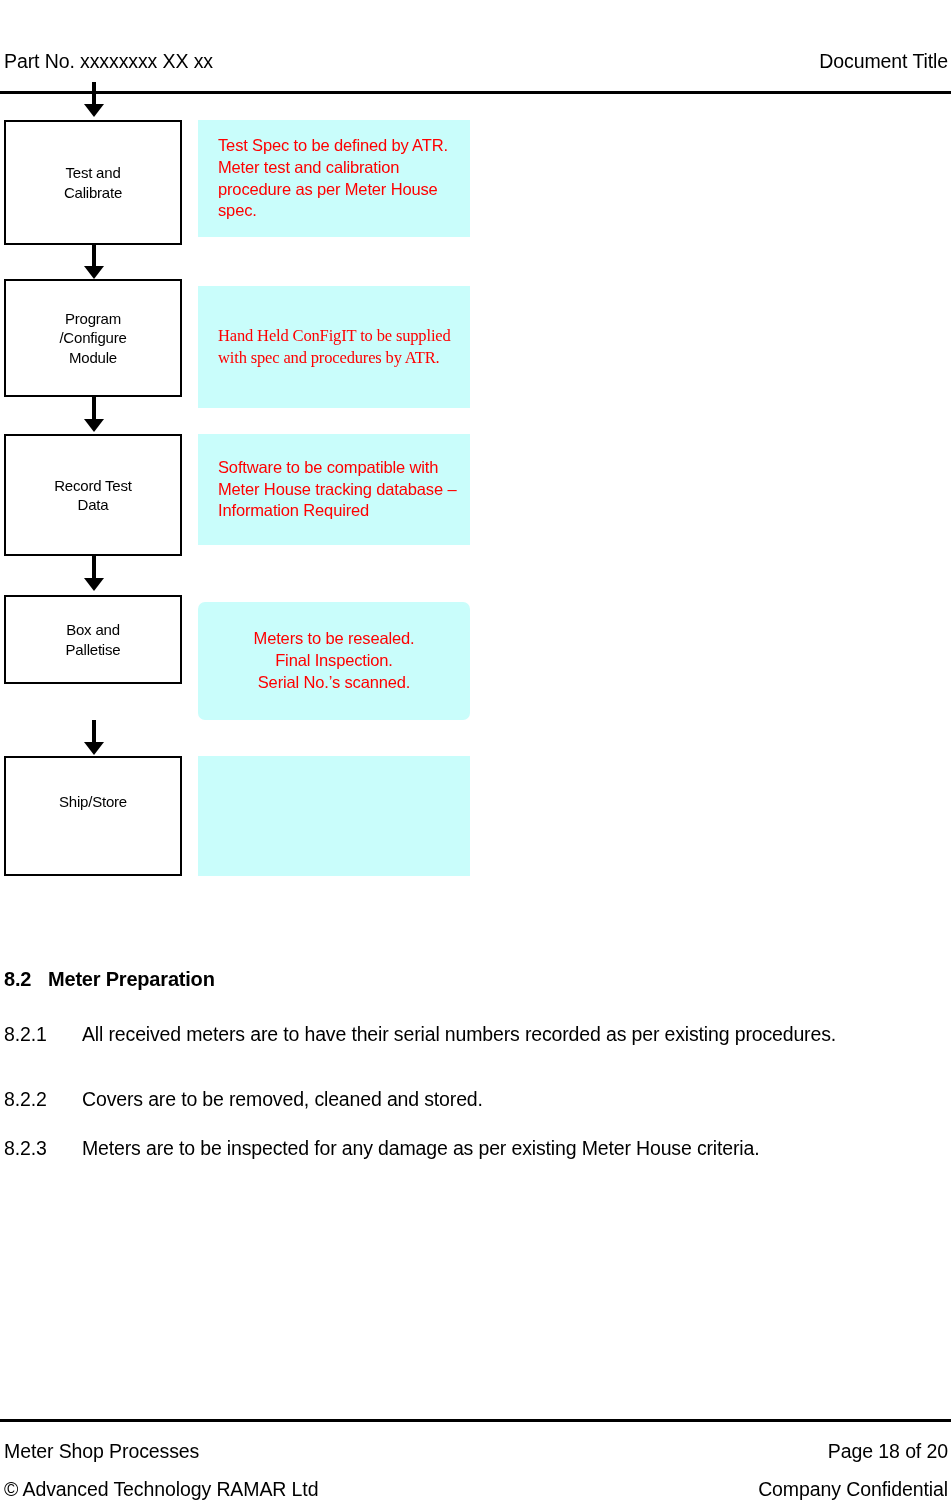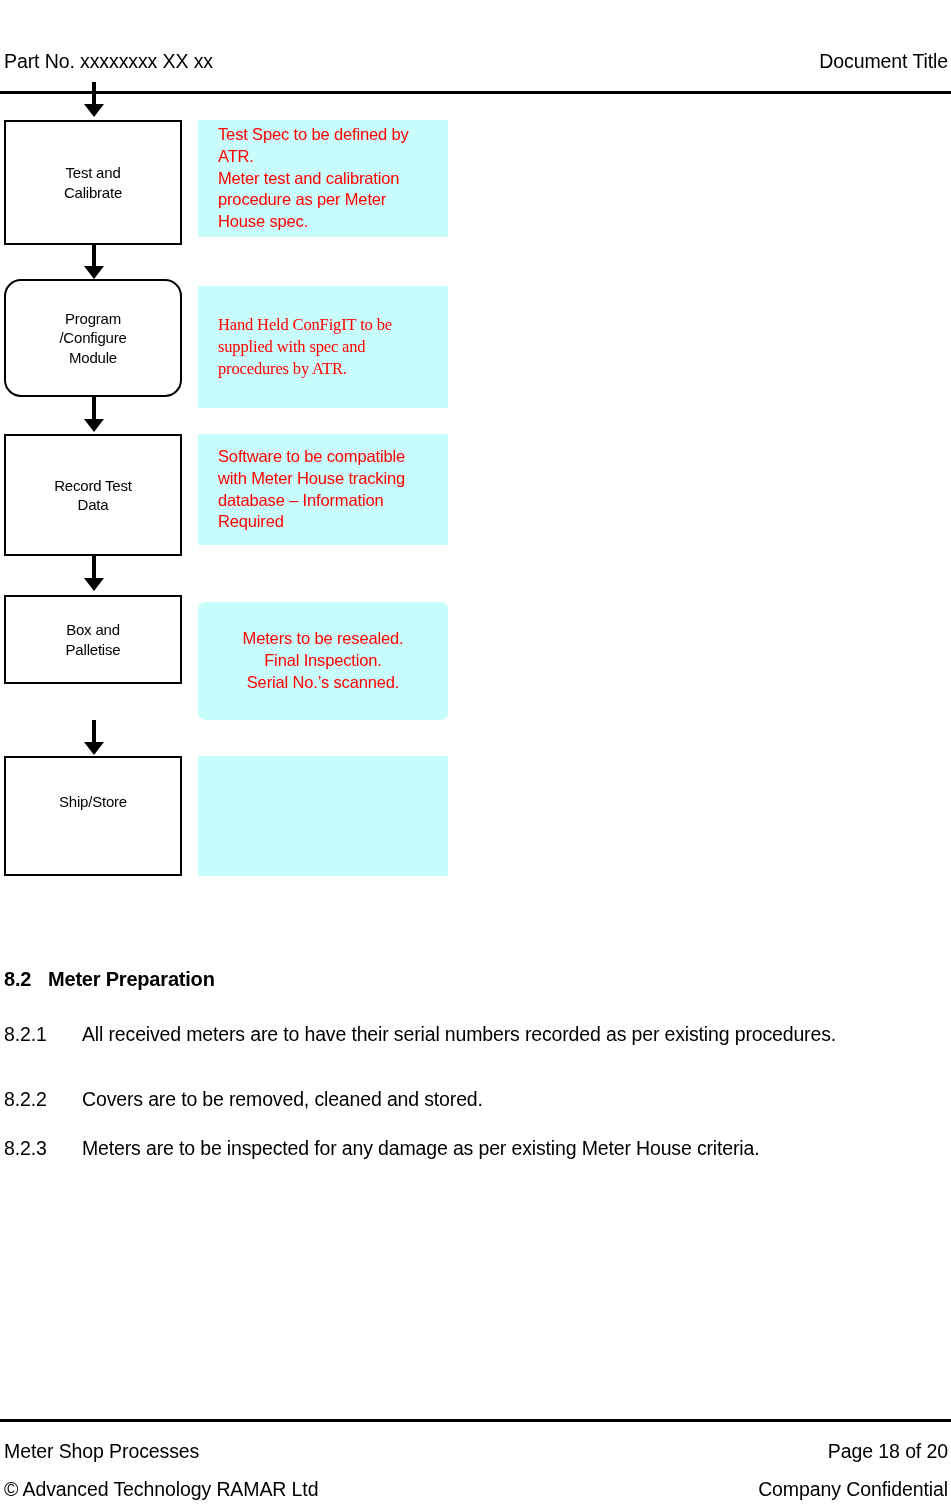--- a/index.html
+++ b/index.html
@@ -72,21 +72,21 @@
     font-size: 15px;
     line-height: 1.27;
     letter-spacing: -0.2px;
     color: #000000;
   }
   .flow-box .bx-label { display: block; }
 
   .flow-note {
     position: absolute;
     left: 198px;
-    width: 250px;
+    width: 272px;
     background: #c9fdfb;
     box-sizing: border-box;
     display: flex;
     flex-direction: column;
     justify-content: center;
     color: #ff0000;
     font-size: 16.5px;
     line-height: 1.33;
     letter-spacing: -0.15px;
     padding: 0 12px 0 20px;
@@ -207,21 +207,21 @@
     </span>
   </div>
   <div class="flow-note align-left" style="top:120px; height:117px;">
     <span class="nt-line">Test Spec to be defined by ATR.</span>
     <span class="nt-line">Meter test and calibration procedure as per Meter House spec.</span>
   </div>
 
   <div class="connector" style="top:245px; height:28px;"></div>
   <div class="arrowhead" style="top:266px;"></div>
 
-  <div class="flow-box" style="top:279px; height:118px;border-radius:17px;">
+  <div class="flow-box" style="top:279px; height:118px;">
     <span>
       <span class="bx-label">Program</span>
       <span class="bx-label">/Configure</span>
       <span class="bx-label">Module</span>
     </span>
   </div>
   <div class="flow-note align-left" style="top:286px; height:122px;font-family:Liberation Serif, serif;">
     <span class="nt-line">Hand Held ConFigIT to be supplied with spec and procedures by ATR.</span>
   </div>
 

